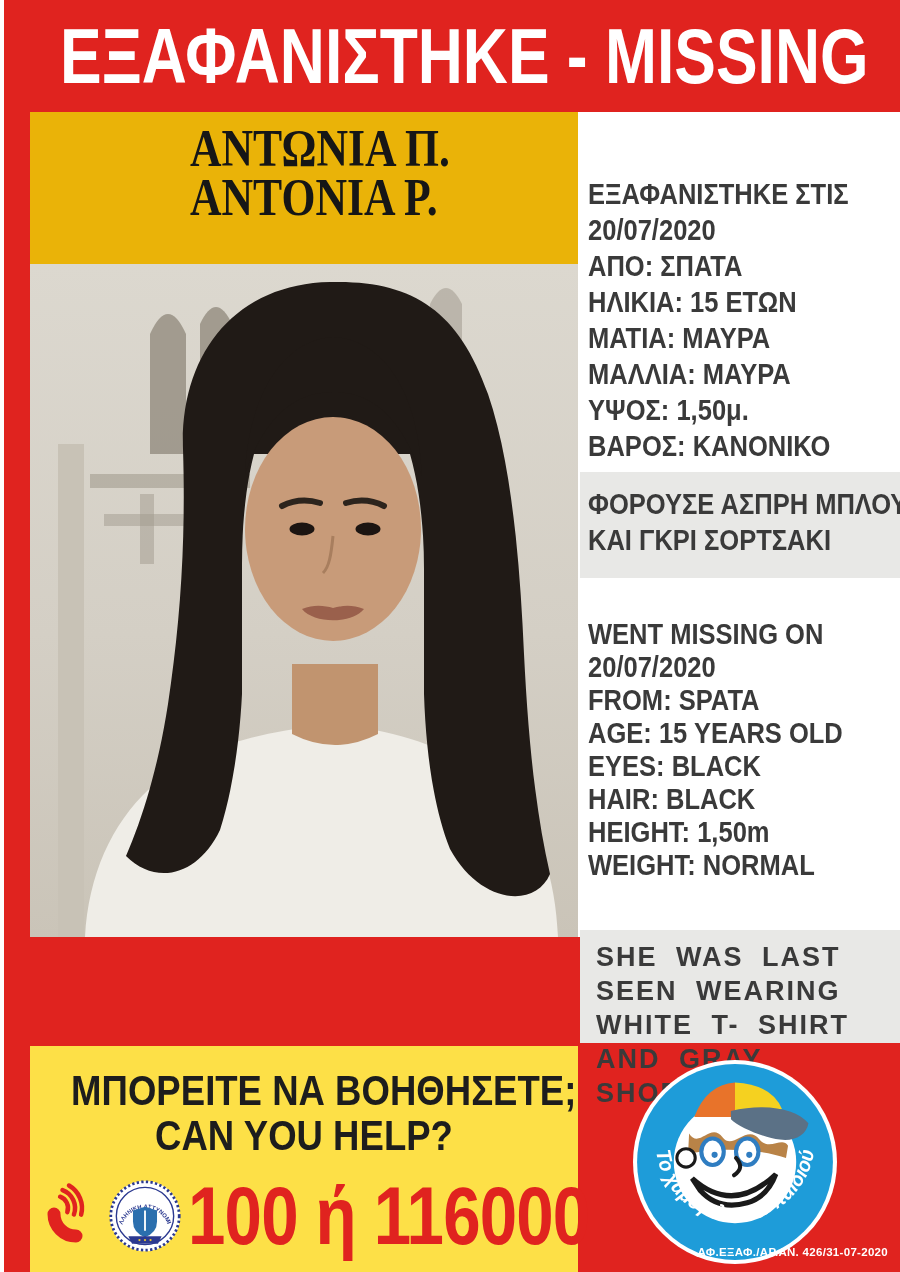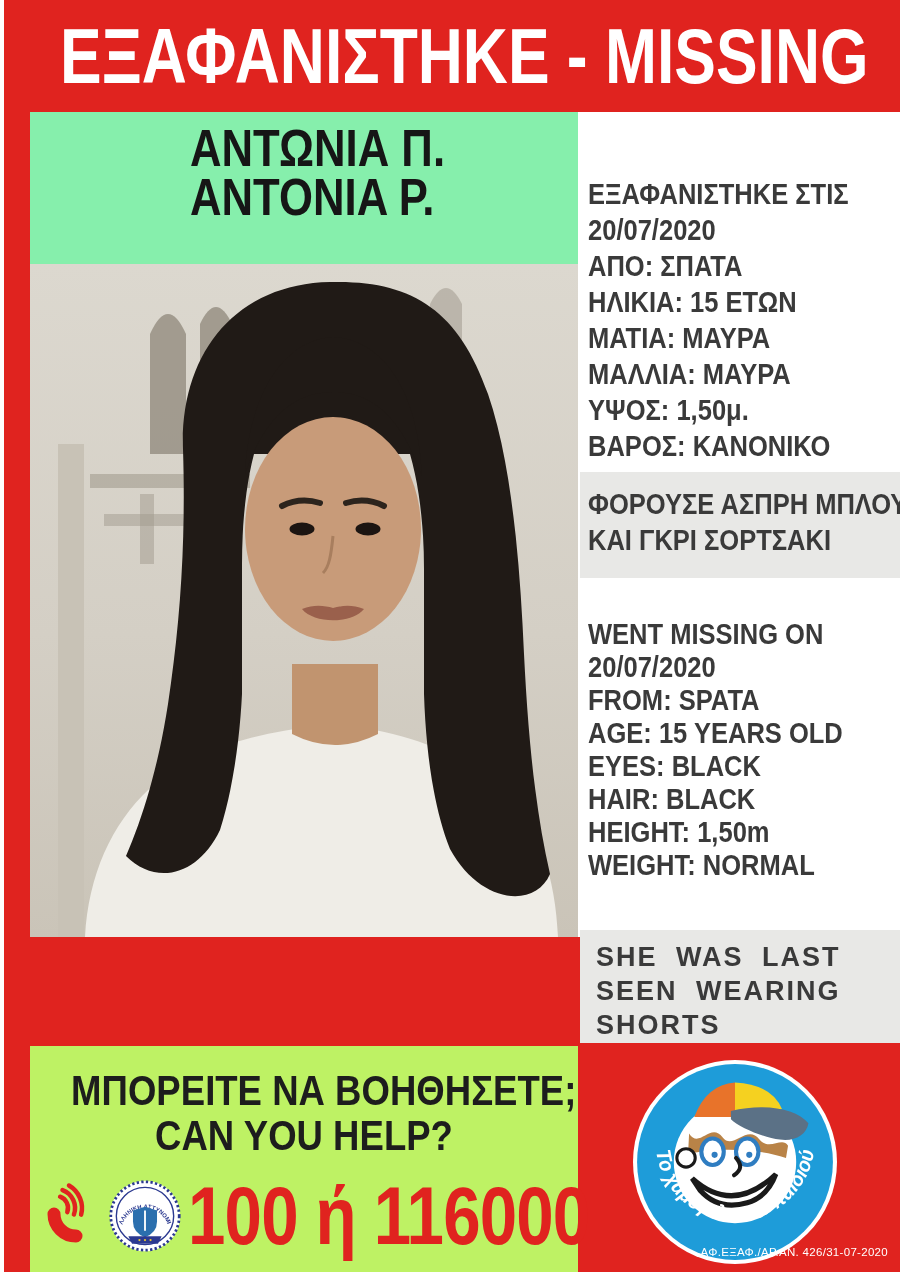--- a/index.html
+++ b/index.html
@@ -6,47 +6,47 @@
   .poster{position:relative;width:900px;height:1272px;background:#ffffff;overflow:hidden;
           font-family:"Liberation Sans",sans-serif;}
   .red-bg{position:absolute;left:4px;top:0;width:896px;height:1272px;background:#e0231f;}
   
   .header{position:absolute;left:4px;top:0;width:896px;height:112px;display:flex;align-items:center;justify-content:center;padding-left:12px;}
   .header .title{color:#ffffff;font-weight:700;font-size:78px;letter-spacing:0px;white-space:nowrap;
                  transform:scaleX(0.80);transform-origin:center;line-height:1;}
   
   .underlay{position:absolute;left:30px;top:112px;width:870px;height:825px;background:#ffffff;}
   
-  .left-panel{position:absolute;left:30px;top:112px;width:548px;height:825px;background:#86efac;}
+  .left-panel{position:absolute;left:30px;top:112px;width:548px;height:825px;background:#eab308;font-family:Liberation Serif, serif;}
   .name-block{position:absolute;left:160px;top:12px;color:#161616;font-weight:700;font-size:52px;line-height:49px;
               transform:scaleX(0.84);transform-origin:left top;white-space:nowrap;}
   .photo{position:absolute;left:0;top:152px;width:548px;height:673px;}
   
   .rcol-sec{position:absolute;left:580px;width:320px;box-sizing:border-box;color:#3a3a3a;font-weight:700;}
   .details-gr{top:112px;height:308px;padding:64px 12px 0 8px;}
   .details-gr .tline{font-size:29px;line-height:36px;}
   .band{background:#e8e8e6;}
   .band-gr{top:472px;height:106px;padding:14px 0 0 8px;}
   .band-gr .tline{font-size:29px;line-height:36px;}
   .details-en{top:578px;height:352px;padding:40px 0 0 8px;}
   .details-en .tline{font-size:29px;line-height:33px;}
   .band-en{top:930px;height:113px;padding:10px 10px 0 16px;}
   .band-en .tline{font-size:27px;line-height:34px;letter-spacing:2px;word-spacing:9px;}
   .condense{transform:scaleX(0.88);transform-origin:left top;white-space:nowrap;}
   
-  .help-panel{position:absolute;left:30px;top:1046px;width:548px;height:226px;background:#bef264;}
+  .help-panel{position:absolute;left:30px;top:1046px;width:548px;height:226px;background:#fde047;}
   .help-line{width:100%;text-align:center;color:#1d1d1d;font-weight:700;font-size:43px;line-height:45px;
              transform:scaleX(0.85);transform-origin:center top;white-space:nowrap;}
   .help-line.first{margin-top:22px;}
   .phone-row{position:absolute;left:8px;top:122px;width:540px;height:96px;display:flex;align-items:center;gap:6px;}
   .phone-number{color:#e0231f;font-weight:700;font-size:82px;line-height:1;white-space:nowrap;
                 transform:scaleX(0.82);transform-origin:left center;letter-spacing:-1px;}
   
   .smile-logo{position:absolute;left:633px;top:1060px;width:204px;height:204px;}
-  .footer-ref{position:absolute;right:12px;top:1246px;color:#ffffff;font-weight:400;font-size:11.5px;letter-spacing:0.3px;}
+  .footer-ref{position:absolute;right:12px;top:1246px;color:#ffffff;font-weight:700;font-size:11.5px;letter-spacing:0.3px;}
   .icon-box{flex:0 0 auto;}
 </style>
 </head>
 <body>
 
 <div class="poster">
   <div class="red-bg"></div>
 
   <div class="header">
     <div class="title">ΕΞΑΦΑΝΙΣΤΗΚΕ - MISSING</div>
@@ -129,20 +129,21 @@
         <div class="tline">EYES: BLACK</div>
         <div class="tline">HAIR: BLACK</div>
         <div class="tline">HEIGHT: 1,50m</div>
         <div class="tline">WEIGHT: NORMAL</div>
       </div>
   </div>
 
   <div class="rcol-sec band band-en">
     <div>
         <div class="tline">SHE WAS LAST SEEN WEARING</div>
+        <div class="tline">WHITE T- SHIRT AND GRAY</div>
         <div class="tline">SHORTS</div>
       </div>
   </div>
 
   <div class="help-panel">
     <div class="help-line first">ΜΠΟΡΕΙΤΕ ΝΑ ΒΟΗΘΗΣΕΤΕ;</div>
     <div class="help-line">CAN YOU HELP?</div>
 
     <div class="phone-row">
 

